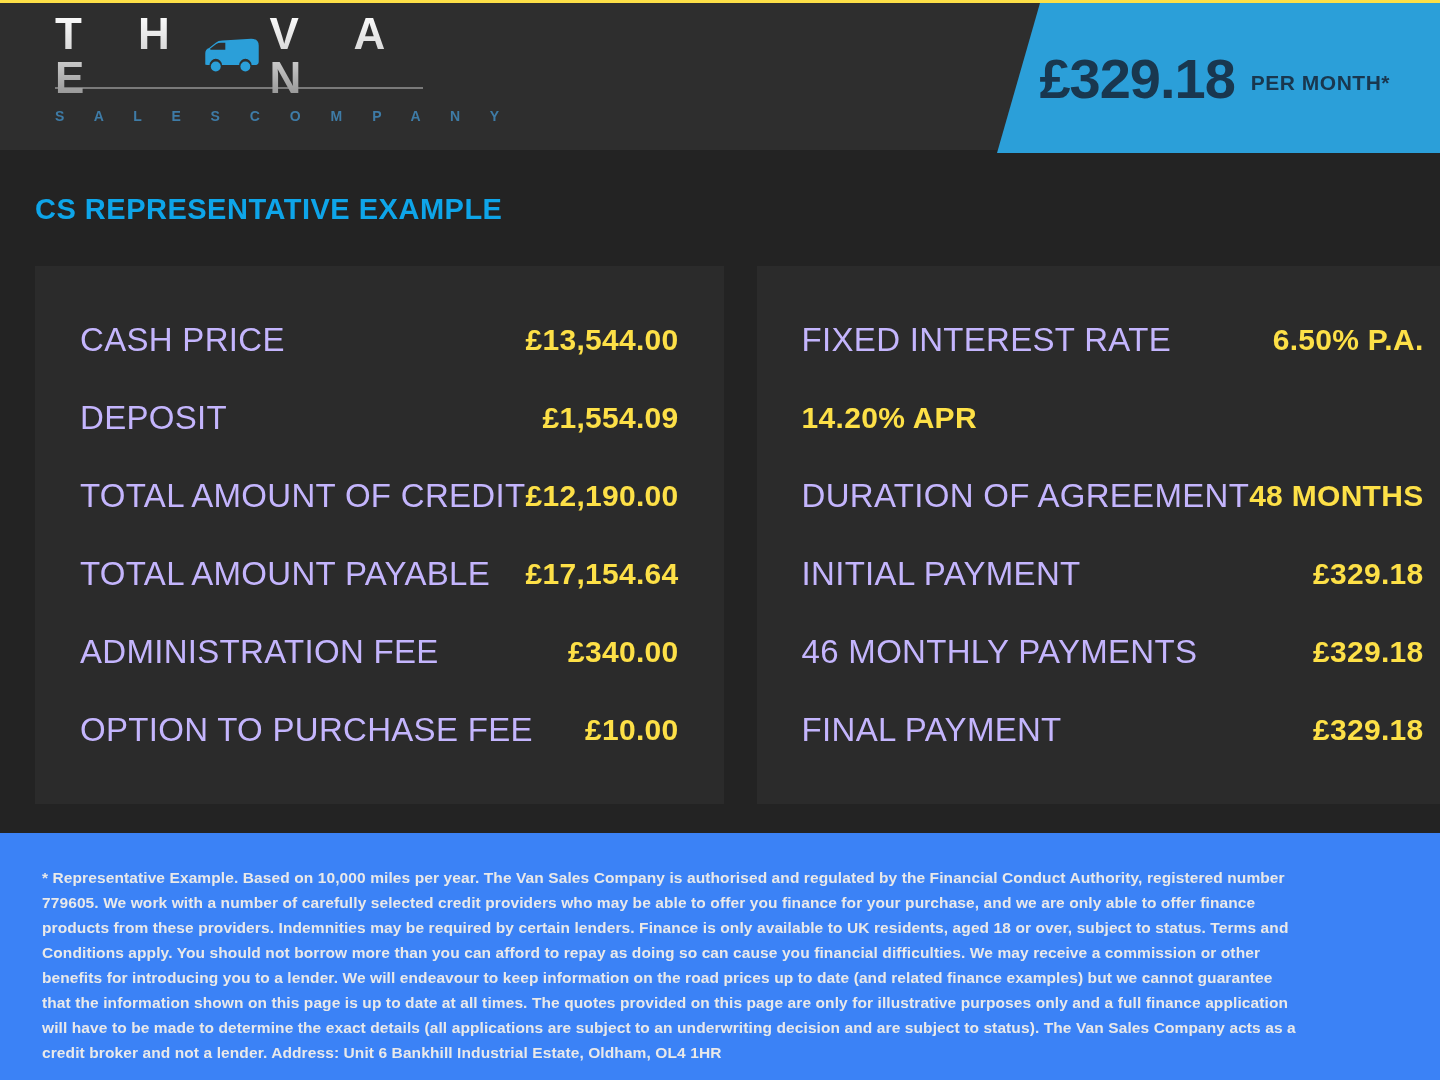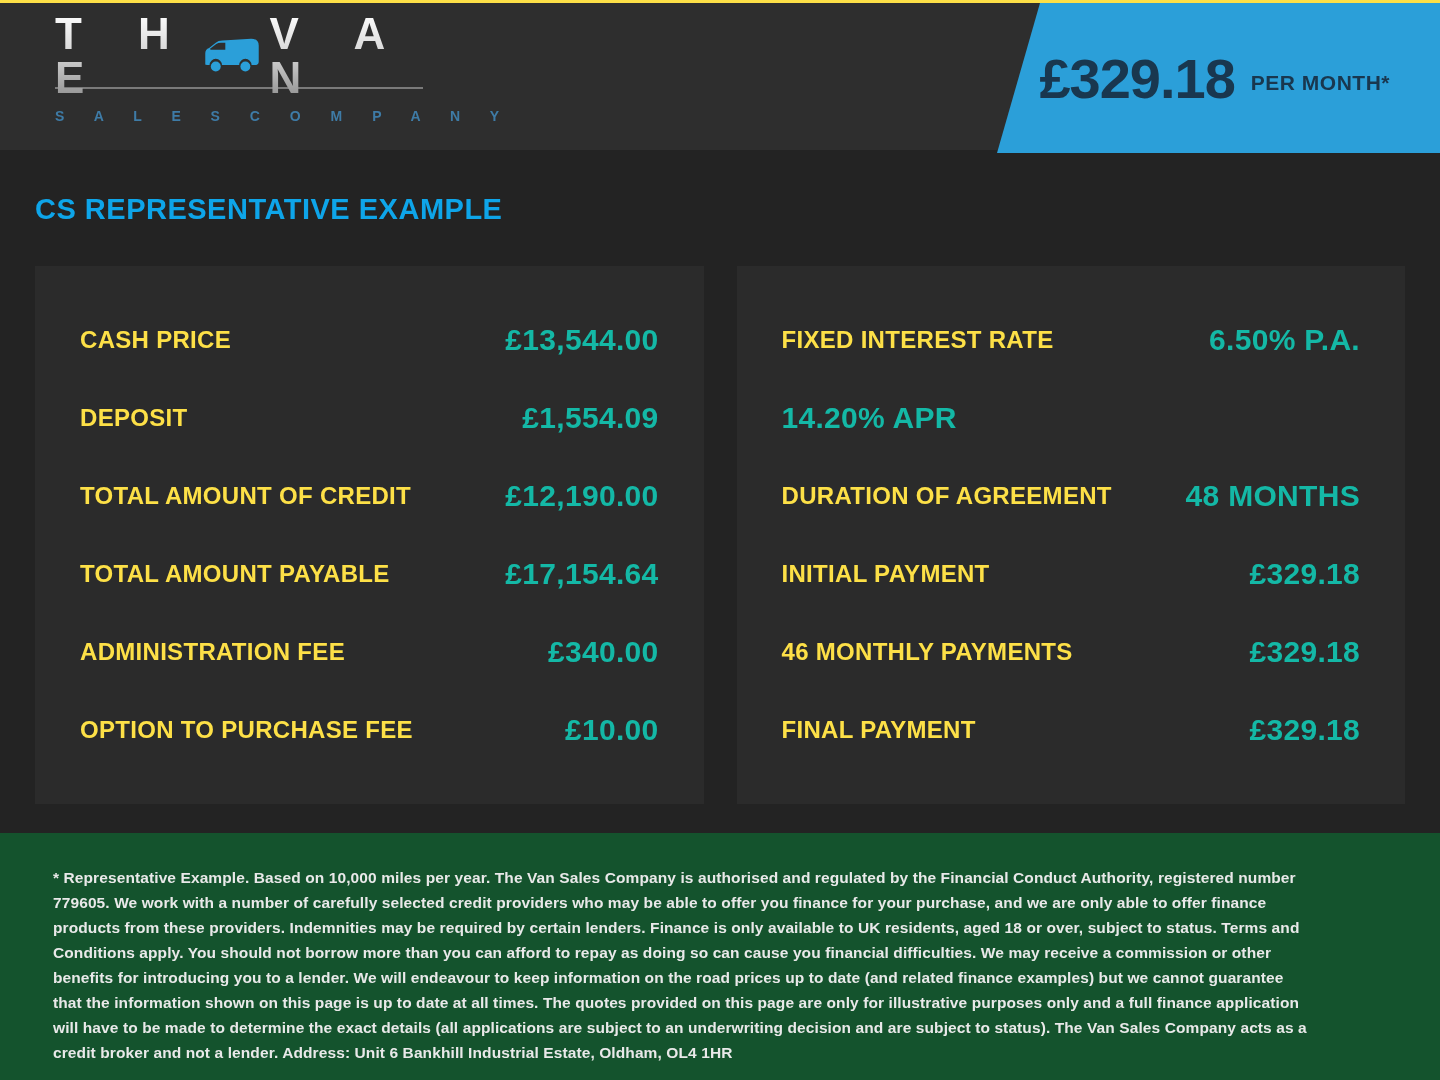--- a/index.html
+++ b/index.html
@@ -111,39 +111,39 @@
     padding: 35px 45px;
     height: 538px;
   }
   .row {
     height: 78px;
     display: flex;
     align-items: center;
     justify-content: space-between;
   }
   .row .lbl {
-    font-size: 24px;
+    font-size: 33px;
+    font-weight: 400;
+    color: #c4b5fd;
+    letter-spacing: 0.3px;
+    white-space: nowrap;
+  }
+  .row .val {
+    font-size: 30px;
     font-weight: 700;
     color: #fde047;
     letter-spacing: 0.3px;
     white-space: nowrap;
   }
-  .row .val {
-    font-size: 30px;
-    font-weight: 700;
-    color: #14b8a6;
-    letter-spacing: 0.3px;
-    white-space: nowrap;
-  }
 
   
   .footer {
     height: 247px;
-    background: #14532d;
-    padding: 32px 35px 0 53px;
+    background: #3b82f6;
+    padding: 32px 35px 0 42px;
   }
   .disclaimer {
     max-width: 1255px;
     font-size: 15.5px;
     font-weight: 700;
     color: #e9e9e9;
     line-height: 25px;
     letter-spacing: 0.1px;
   }
 </style>

